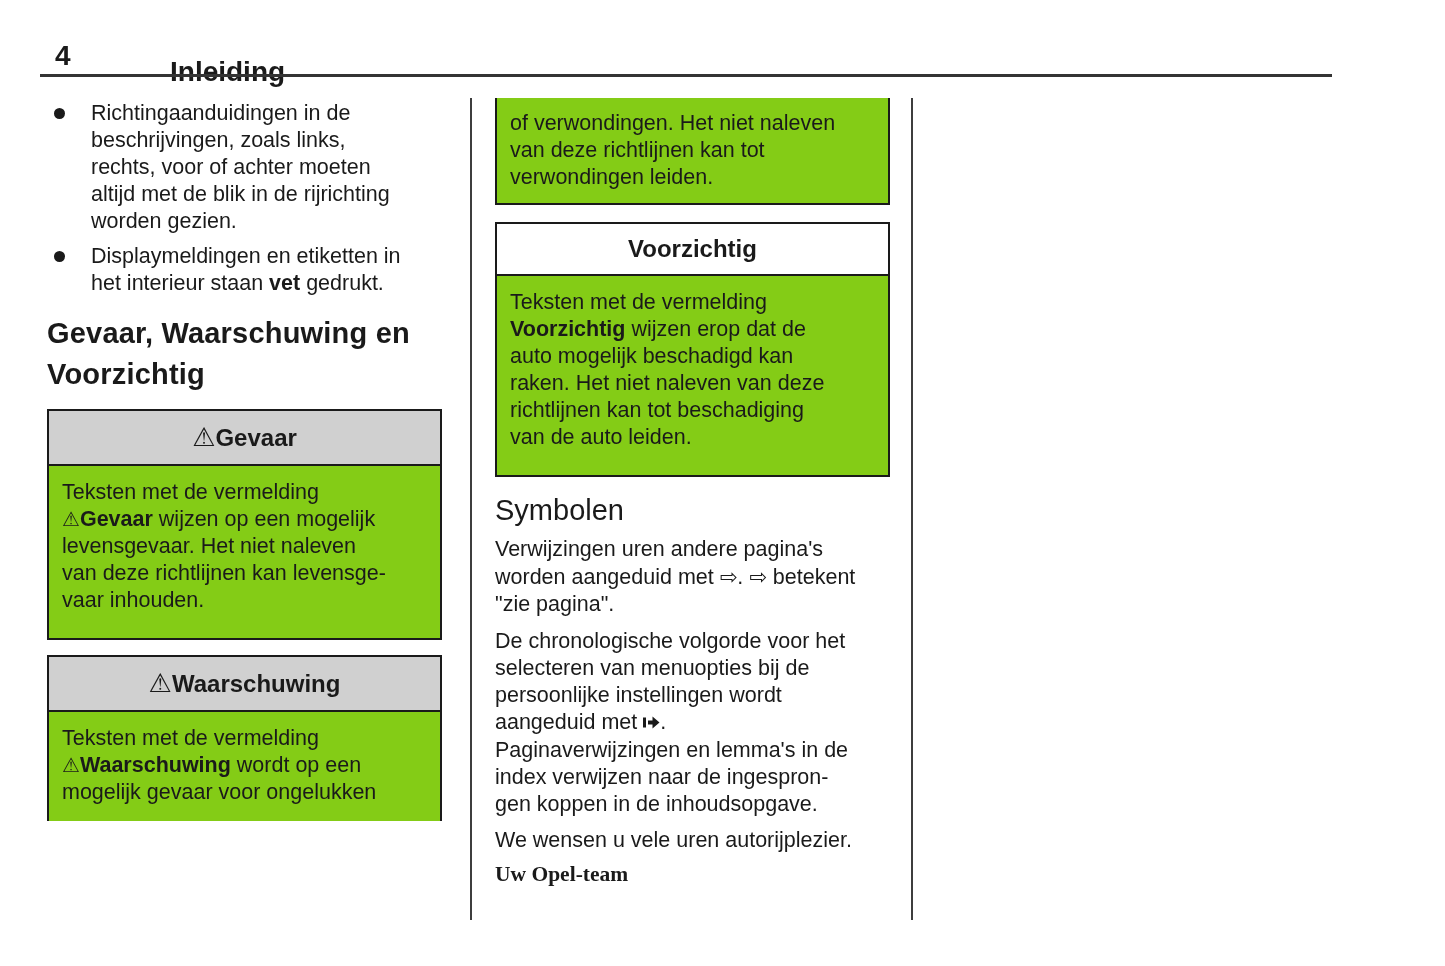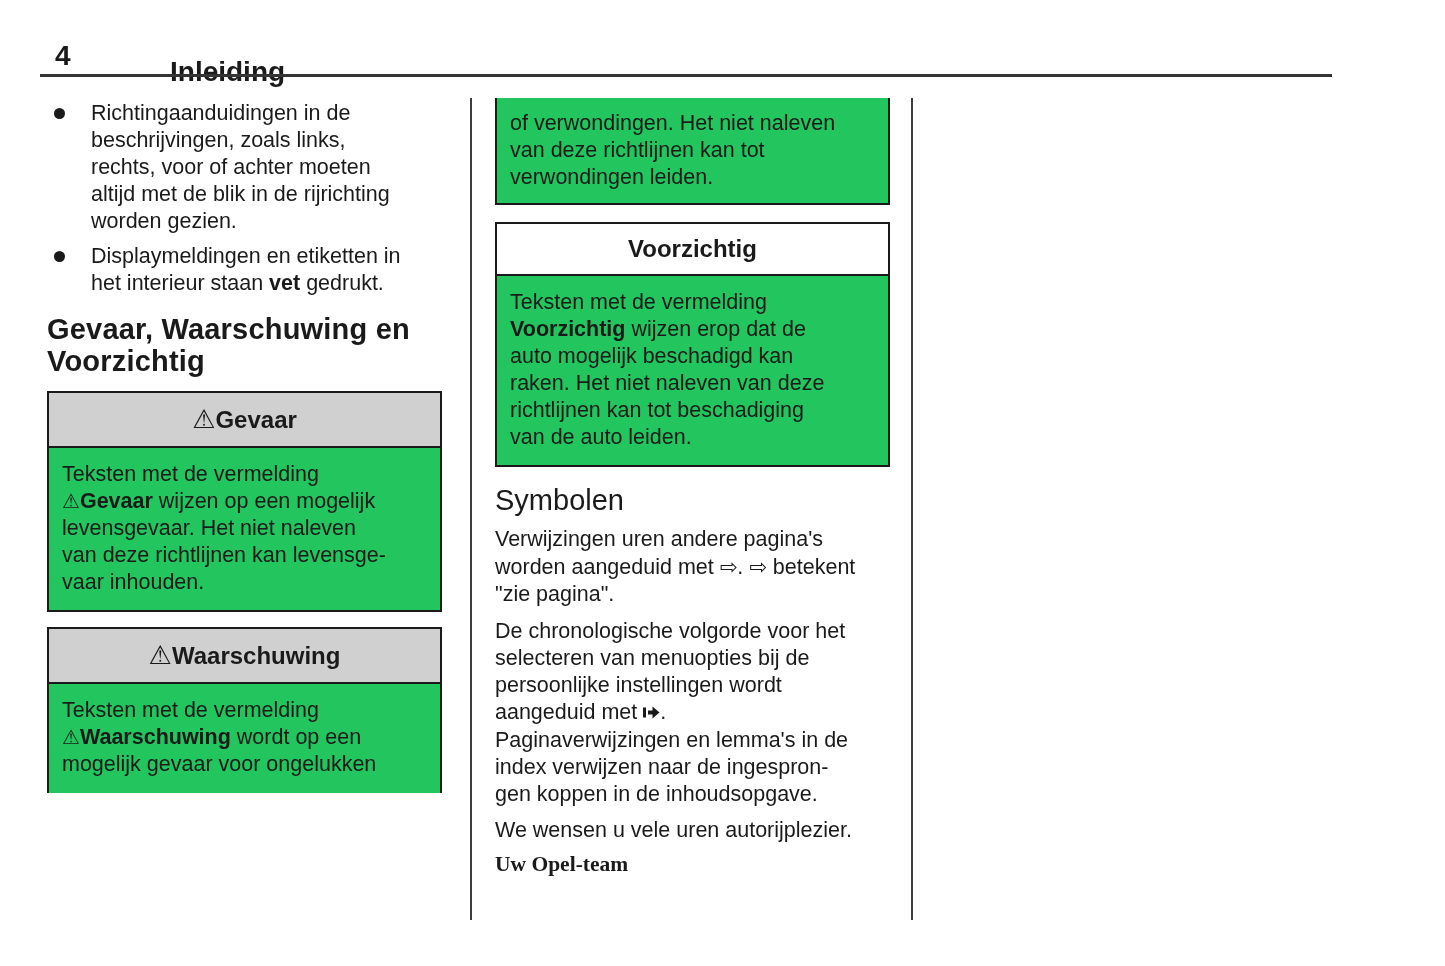--- a/index.html
+++ b/index.html
@@ -43,35 +43,35 @@
   .b { font-weight: bold; }
 
   
   .bullet-item { display: grid; grid-template-columns: 44px 1fr; margin-bottom: 8px; }
   .bullet-dot {
     width: 11px; height: 11px; border-radius: 50%;
     background: #1a1a1a; margin-top: 8px; margin-left: 7px;
   }
 
   .section-heading {
-    font-size: 29px; line-height: 32px; font-weight: bold;
+    font-size: 29px; line-height: 41px; font-weight: bold;
     white-space: pre-line; margin: 16px 0 14px 0; letter-spacing: 0.2px;
   }
 
   
-  .warn-box { border: 2px solid #1a1a1a; background: #22c55e; }
+  .warn-box { border: 2px solid #1a1a1a; background: #84cc16; }
   .warn-box + .warn-box { margin-top: 15px; }
   .warn-box-header {
     background: #d0d0d0; border-bottom: 2px solid #1a1a1a;
     text-align: center; font-weight: bold; font-size: 24px; line-height: 30px;
     padding: 11px 0;
   }
   .warn-box-header.plain { background: #ffffff; padding: 10px 0; }
   .tri-header { font-size: 26px; font-weight: normal; }
-  .warn-box-body { padding: 13px 13px 14px 13px; }
+  .warn-box-body { padding: 13px 13px 24px 13px; }
   .warn-box.cut { border-bottom: none; }
   .warn-box.cut .warn-box-body { height: 109px; padding-bottom: 0; overflow: hidden; }
   .warn-box.open-top { border-top: none; }
   .warn-box.open-top .warn-box-body { padding: 12px 13px 12px 13px; }
 
   .tri-inline { font-size: 20px; }
   .arrow-outline { font-size: 21px; }
   .menu-arrow-svg { vertical-align: -1px; }
 
   .symbols-heading { font-size: 29px; line-height: 34px; font-weight: normal; margin: 16px 0 9px 0; }

